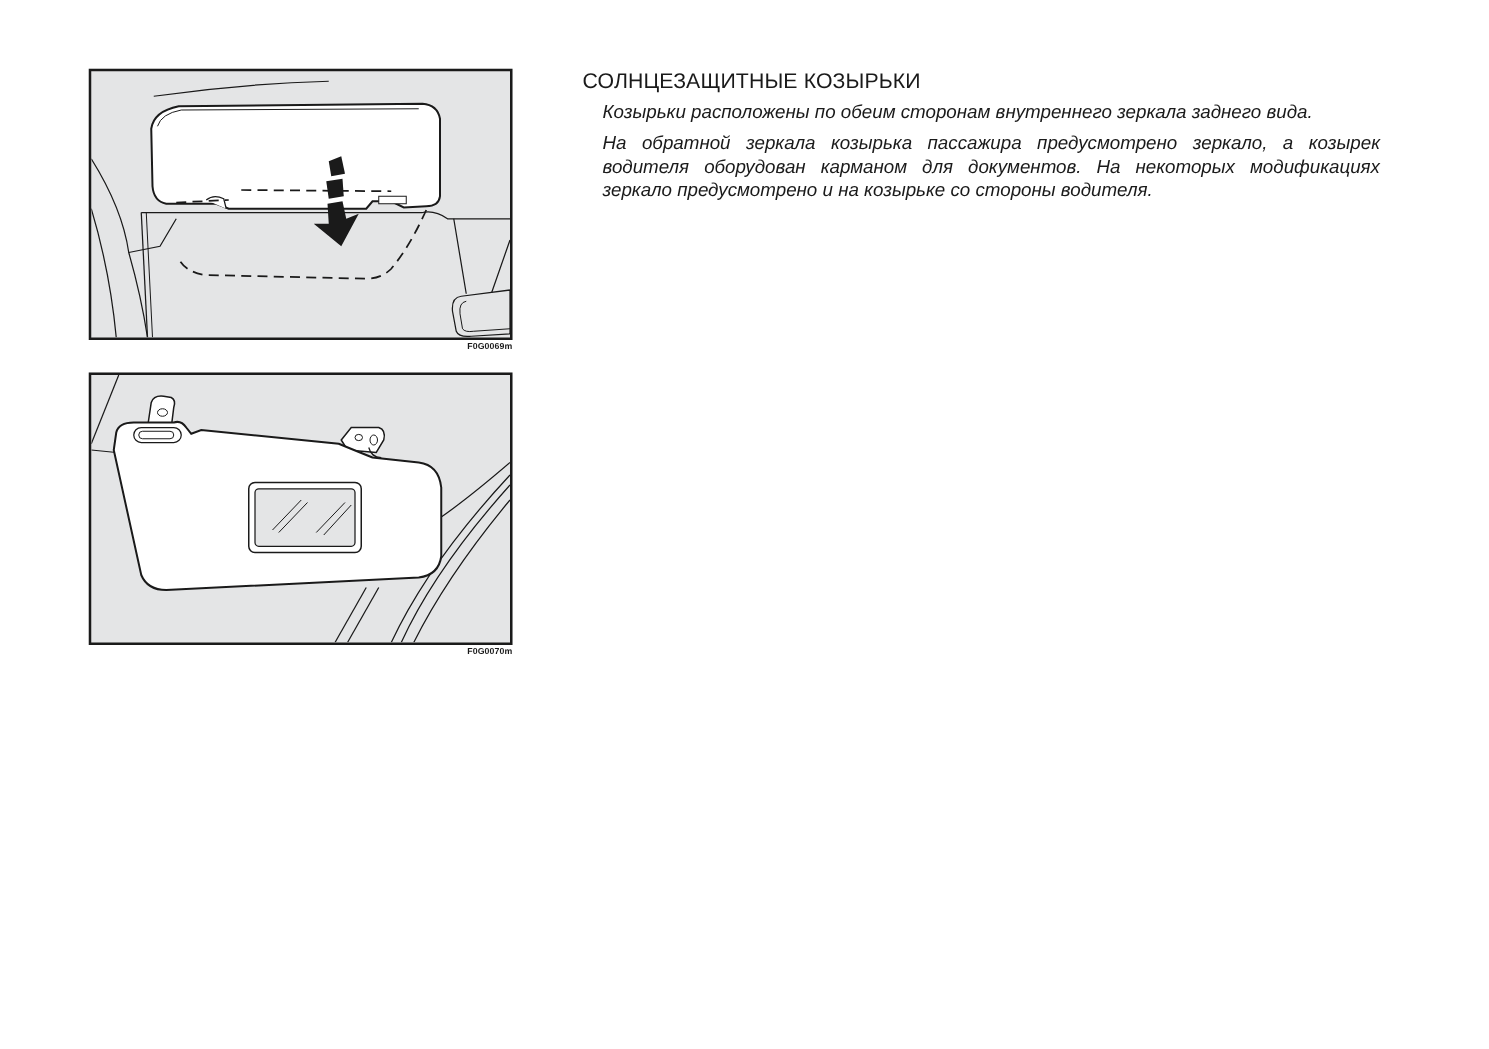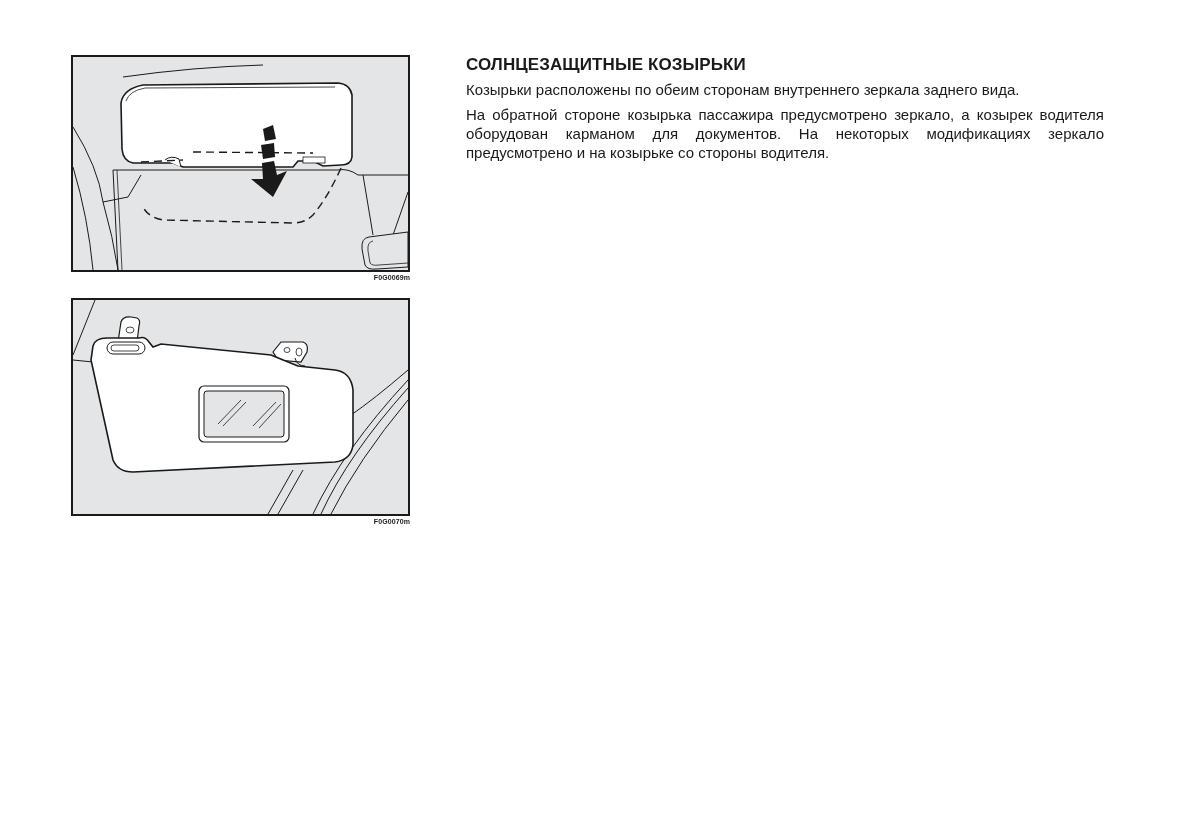--- a/index.html
+++ b/index.html
@@ -44,30 +44,31 @@
     #fig2 .frame { height: 214px; }
 
     .text-col {
       position: absolute;
       left: 466px;
       top: 55px;
       width: 638px;
     }
     .heading {
       font-size: 17px;
-      font-weight: bold;
+      font-weight: normal;
       margin: 0 0 5px 0;
       letter-spacing: 0.1px;
       line-height: 20px;
     }
     .para {
       font-size: 15px;
       line-height: 19px;
-      margin: 0 0 6px 0;
+      margin: 0 0 6px 16px;
       text-align: justify;
+      font-style: italic;
     }
   </style>
 </head>
 <body>
 
 <div class="figure" id="fig1">
   <div class="frame">
     <svg width="335" height="213" viewBox="0 0 335 213">
 
       <path d="M50 20 Q120 10 190 8" fill="none" stroke="#1a1a1a" stroke-width="1"></path>
@@ -134,14 +135,14 @@
       <rect x="131" y="91" width="80" height="46" rx="3" fill="#e4e5e6" stroke="#1a1a1a" stroke-width="1"></rect>
       <path d="M145 124 L168 100 M150 126 L173 102 M180 126 L203 102 M186 128 L208 104" fill="none" stroke="#1a1a1a" stroke-width="0.8"></path>
     </svg>
   </div>
   <div class="caption">F0G0070m</div>
 </div>
 
 <div class="text-col">
   <h2 class="heading">СОЛНЦЕЗАЩИТНЫЕ КОЗЫРЬКИ</h2>
   <p class="para">Козырьки расположены по обеим сторонам внутреннего зеркала заднего вида.</p>
-  <p class="para">На обратной стороне козырька пассажира предусмотрено зеркало, а козырек водителя оборудован карманом для документов. На некоторых модификациях зеркало предусмотрено и на козырьке со стороны водителя.</p>
+  <p class="para">На обратной зеркала козырька пассажира предусмотрено зеркало, а козырек водителя оборудован карманом для документов. На некоторых модификациях зеркало предусмотрено и на козырьке со стороны водителя.</p>
 </div>
 
 </body></html>

